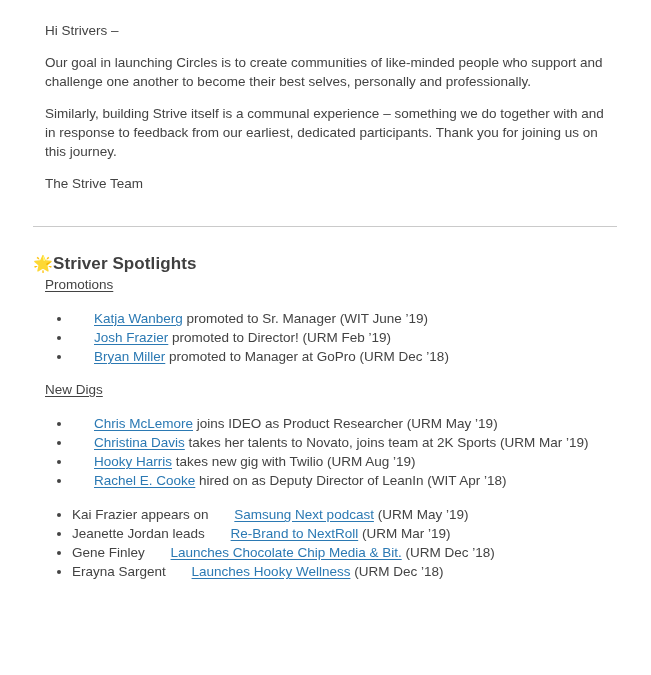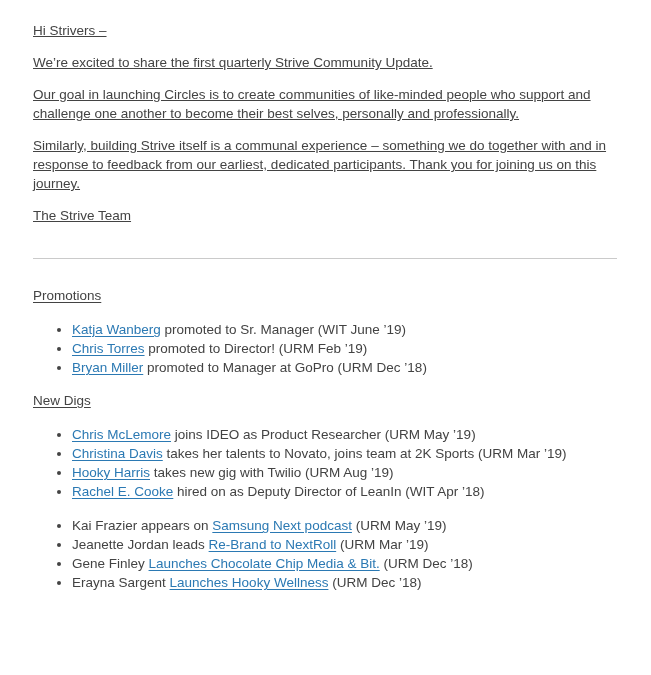--- a/index.html
+++ b/index.html
@@ -15,21 +15,21 @@
   .email {
     box-sizing: border-box;
     width: 651px;
     padding: 21px 34px 20px 33px;
     font-family: "Liberation Sans", "DejaVu Sans", sans-serif;
     font-size: 13.5px;
     line-height: 19px;
     color: #434343;
     -webkit-font-smoothing: antialiased;
   }
-  .email p { margin: 0 0 13px 0; text-decoration: underline; }
+  .email p { margin: 0 0 13px 12px; }
   .signoff { margin: 0; }
   hr.divider {
     border: 0;
     border-top: 1px solid #cacaca;
     margin: 33px 0 27px 0;
   }
   .spot-title {
     font-size: 17px;
     font-weight: bold;
     margin: 0 0 2px 0;
@@ -52,40 +52,41 @@
   }
   ul.spot-list li {
     margin: 0;
     padding: 0;
   }
   a.link {
     color: #2b79b3;
     text-decoration: underline;
     text-underline-offset: 2px;
     cursor: pointer;
+    margin-left: 22px;
   }
 </style>
 </head>
 <body>
 
 <div class="email">
 
   <p>Hi Strivers –</p>
-  <p>We’re excited to share the first quarterly Strive Community Update.</p>
   <p>Our goal in launching Circles is to create communities of like-minded people who support and challenge one another to become their best selves, personally and professionally.</p>
   <p>Similarly, building Strive itself is a communal experience – something we do together with and in response to feedback from our earliest, dedicated participants. Thank you for joining us on this journey.</p>
   <p class="signoff">The Strive Team</p>
 
   <hr class="divider">
 
+  <div class="spot-title"><span class="emoji">🌟</span><span>Striver Spotlights</span></div>
 
   <p class="section-label">Promotions</p>
   <ul class="spot-list">
     <li><span></span><a href="#" class="link">Katja Wanberg</a><span> promoted to Sr. Manager (WIT June ’19)</span></li>
-    <li><span></span><a href="#" class="link">Chris Torres</a><span> promoted to Director! (URM Feb ’19)</span></li>
+    <li><span></span><a href="#" class="link">Josh Frazier</a><span> promoted to Director! (URM Feb ’19)</span></li>
     <li><span></span><a href="#" class="link">Bryan Miller</a><span> promoted to Manager at GoPro (URM Dec ’18)</span></li>
   </ul>
 
   <p class="section-label">New Digs</p>
   <ul class="spot-list">
     <li><span></span><a href="#" class="link">Chris McLemore</a><span> joins IDEO as Product Researcher (URM May ’19)</span></li>
     <li><span></span><a href="#" class="link">Christina Davis</a><span> takes her talents to Novato, joins team at 2K Sports (URM Mar ’19)</span></li>
     <li><span></span><a href="#" class="link">Hooky Harris</a><span> takes new gig with Twilio (URM Aug ’19)</span></li>
     <li><span></span><a href="#" class="link">Rachel E. Cooke</a><span> hired on as Deputy Director of LeanIn (WIT Apr ’18)</span></li>
   </ul>

